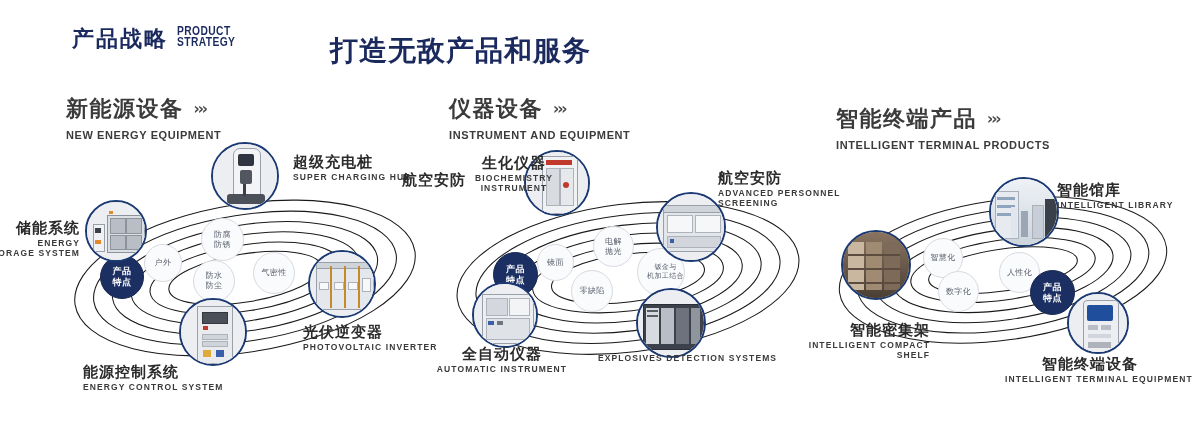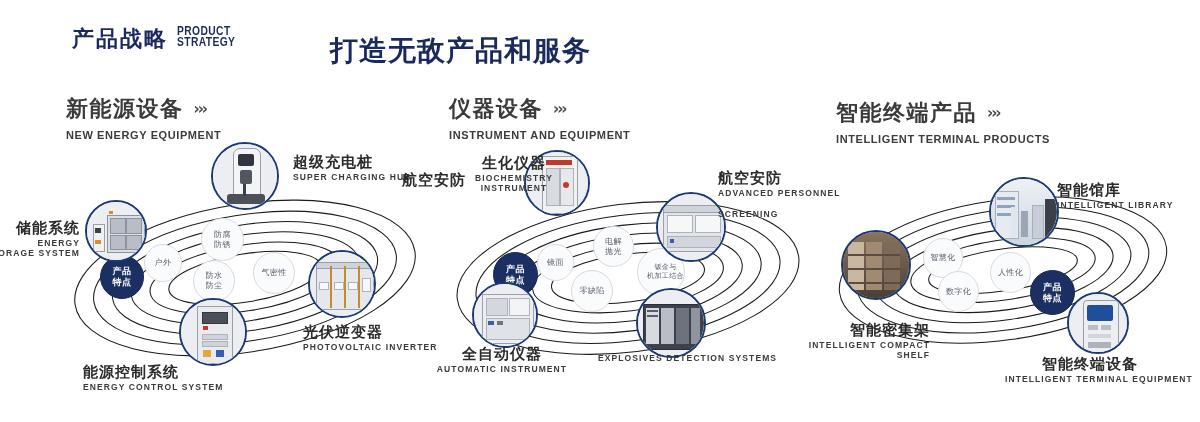--- a/index.html
+++ b/index.html
@@ -113,21 +113,21 @@
   </div>
 
   <div class="sec-head" style="left:449px;top:94px;">
     <div class="sec-cn">
       <span>仪器设备</span>
       <span class="chev">›››</span>
     </div>
     <div class="sec-en">INSTRUMENT AND EQUIPMENT</div>
   </div>
 
-  <div class="sec-head" style="left:836px;top:98px;">
+  <div class="sec-head" style="left:836px;top:104px;">
     <div class="sec-cn">
       <span>智能终端产品</span>
       <span class="chev">›››</span>
     </div>
     <div class="sec-en">INTELLIGENT TERMINAL PRODUCTS</div>
   </div>
 
   <div class="cluster" style="left:55px;top:160px;width:380px;height:230px;">
 
     <svg width="380" height="230" viewBox="0 0 380 230">
@@ -333,21 +333,21 @@
 
     <div class="nlabel center" style="left:28px;top:-5px;width:96px;">
       <div class="cn">生化仪器</div>
       <div class="en">BIOCHEMISTRY</div>
       <div class="en" style="margin-top:0;">INSTRUMENT</div>
     </div>
 
     <div class="nlabel" style="left:280px;top:10px;">
       <div class="cn">航空安防</div>
       <div class="en">ADVANCED PERSONNEL</div>
-      <div class="en" style="margin-top:11px;">SCREENING</div>
+      <div class="en" style="margin-top:0;">SCREENING</div>
     </div>
 
     <div class="nlabel center" style="left:160px;top:192px;width:150px;">
       <div class="en">EXPLOSIVES DETECTION SYSTEMS</div>
     </div>
 
     <div class="nlabel center" style="left:-6px;top:186px;width:140px;">
       <div class="cn">全自动仪器</div>
       <div class="en">AUTOMATIC INSTRUMENT</div>
     </div>
@@ -364,21 +364,21 @@
         <ellipse cx="178" cy="110" rx="93" ry="30" transform="rotate(-8 178 110)"></ellipse>
         <ellipse cx="178" cy="110" rx="75" ry="21" transform="rotate(-8 178 110)"></ellipse>
       </g>
     </svg>
 
     <div class="bub light" style="left:98px;top:78px;width:40px;height:40px;">
       <div>
           <span>智慧化</span>
         </div>
     </div>
-    <div class="bub light" style="left:165px;top:92px;width:41px;height:41px;">
+    <div class="bub light" style="left:174px;top:92px;width:41px;height:41px;">
       <div>
           <span>人性化</span>
         </div>
     </div>
     <div class="bub light" style="left:113px;top:111px;width:41px;height:41px;">
       <div>
           <span>数字化</span>
         </div>
     </div>
     <div class="bub dark" style="left:205px;top:110px;width:45px;height:45px;">

